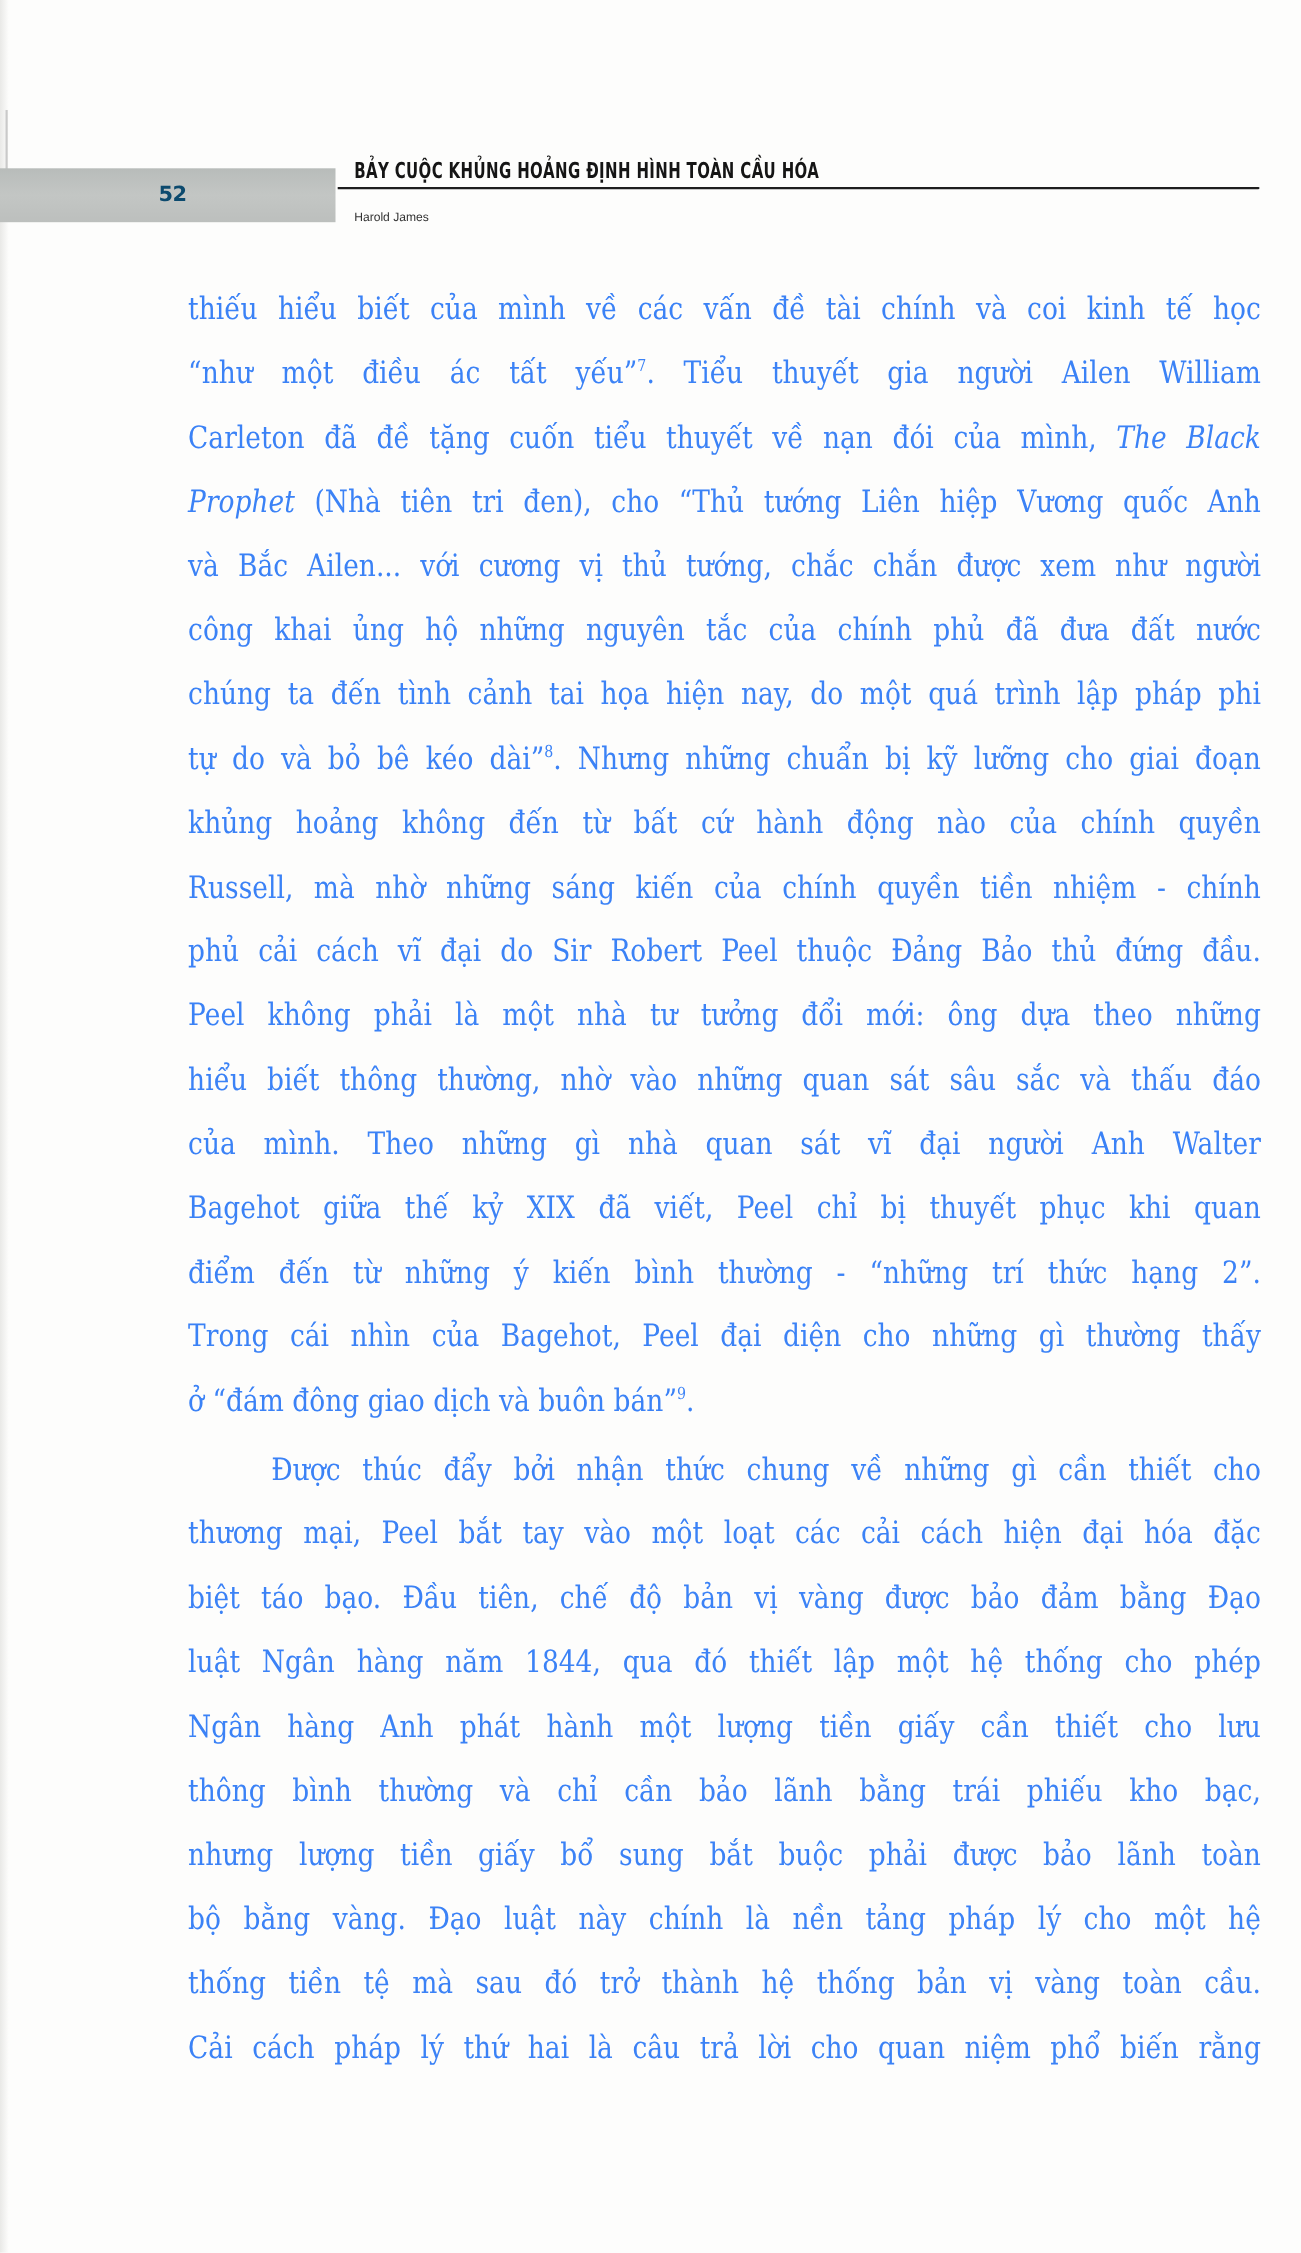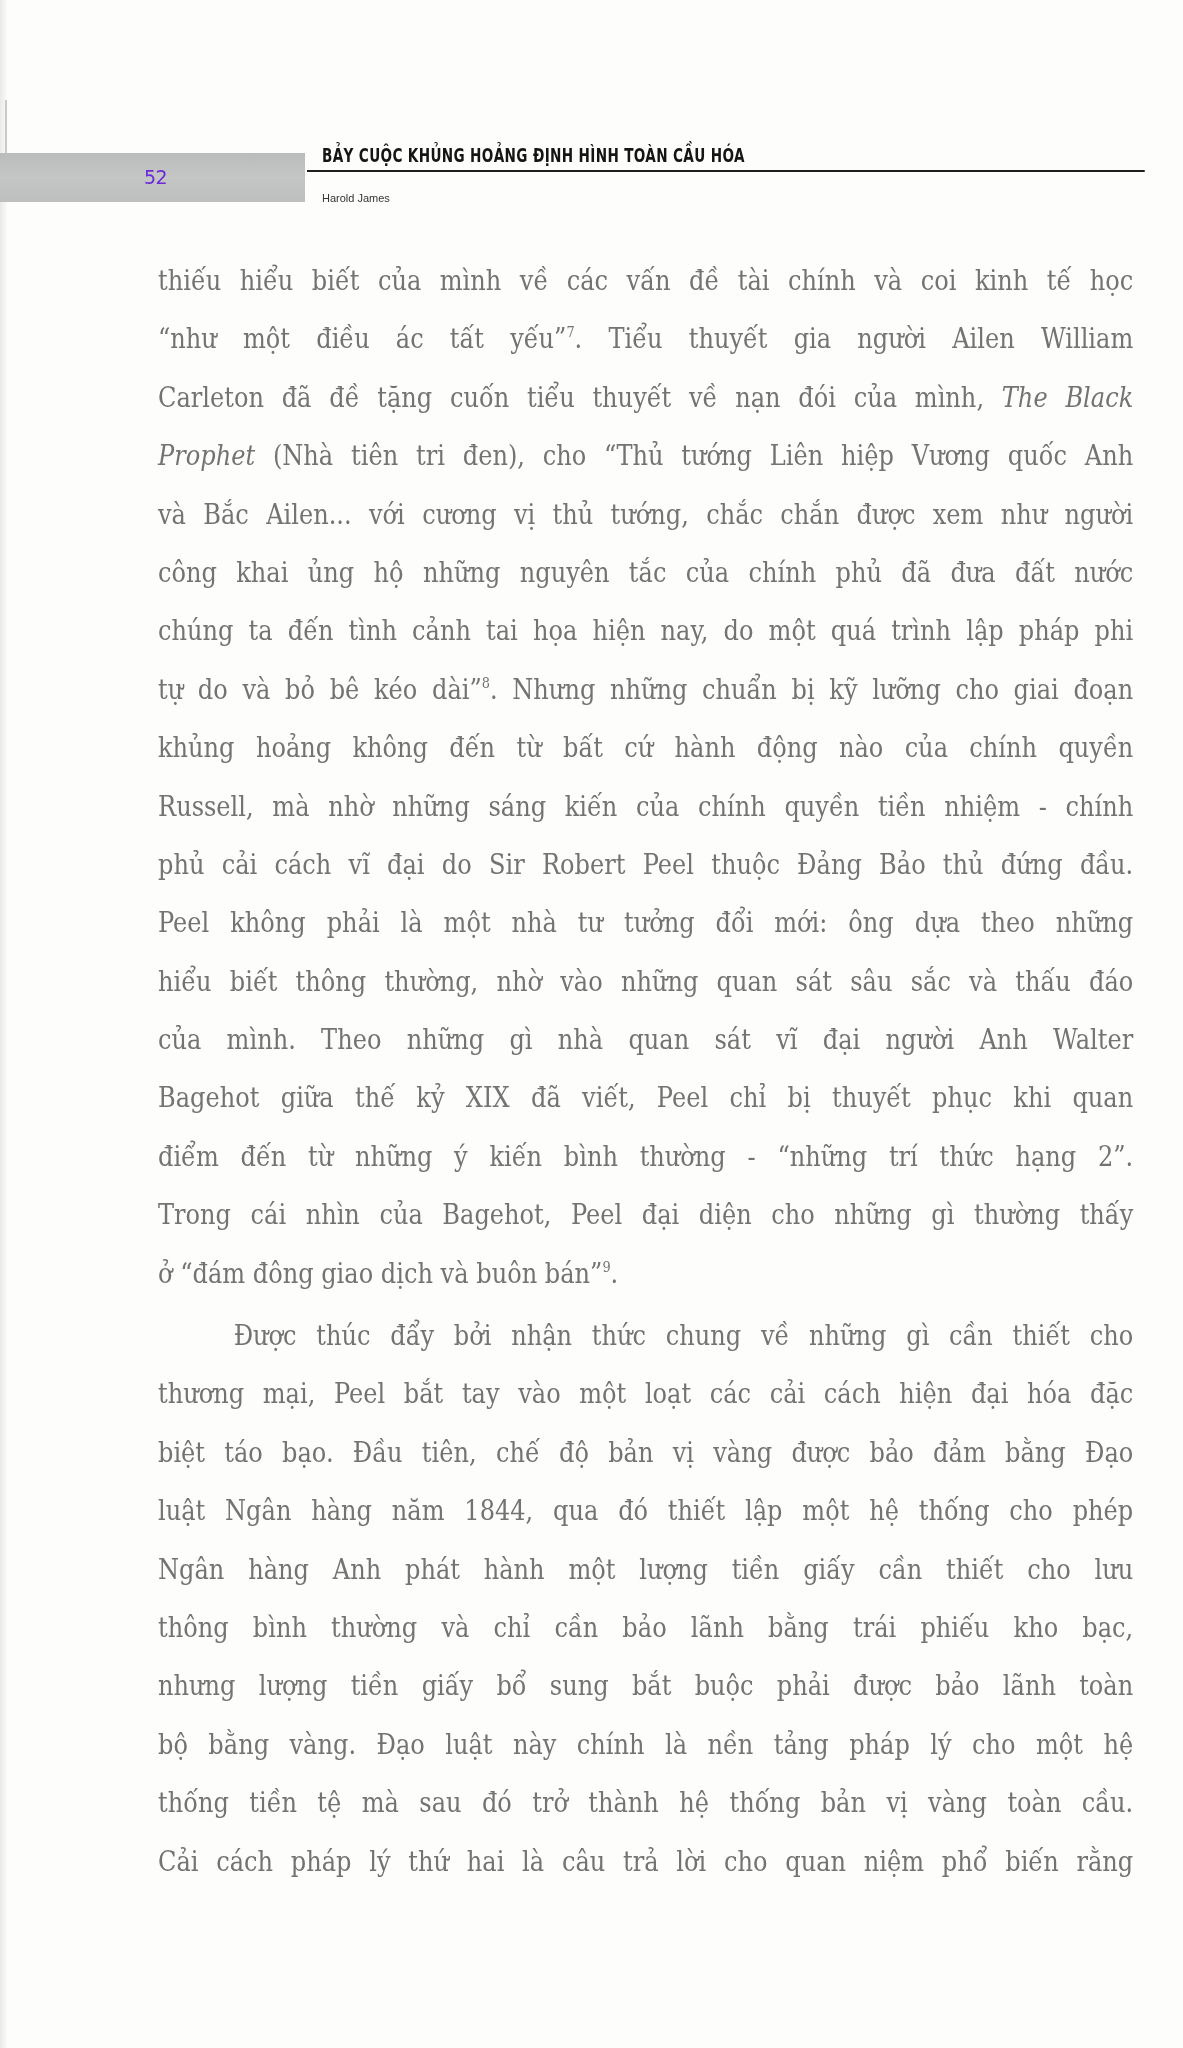--- a/index.html
+++ b/index.html
@@ -32,24 +32,24 @@
       top: 153px;
       width: 305px;
       height: 49px;
       background: linear-gradient(to bottom, #b8bcba, #c3c6c4 50%, #bcbfbd);
     }
     .page-number {
       position: absolute;
       left: 144px;
       top: 168px;
       font-family: "DejaVu Sans", sans-serif;
-      font-weight: normal;
+      font-weight: bold;
       font-size: 19px;
       letter-spacing: -0.5px;
-      color: #6d28d9;
+      color: #0c4a6e;
       line-height: 1;
     }
     .running-title {
       position: absolute;
       left: 322px;
       top: 145px;
       font-family: "DejaVu Sans", sans-serif;
       font-size: 20px;
       font-weight: bold;
       color: #151515;
@@ -72,27 +72,27 @@
       position: absolute;
       left: 322px;
       top: 193px;
       font-family: "Liberation Sans", sans-serif;
       font-size: 11px;
       color: #333;
       line-height: 1;
     }
     .body-text {
       position: absolute;
-      left: 158px;
+      left: 171px;
       top: 252px;
       width: 975px;
       font-family: "DejaVu Serif", serif;
       font-size: 28px;
       line-height: 58.4px;
-      color: #737373;
+      color: #3b82f6;
     }
     .line {
       display: block;
       white-space: nowrap;
       text-align: justify;
       text-align-last: justify;
       height: 58.4px;
       transform: scaleX(0.86);
       transform-origin: left center;
       width: 1134px;

